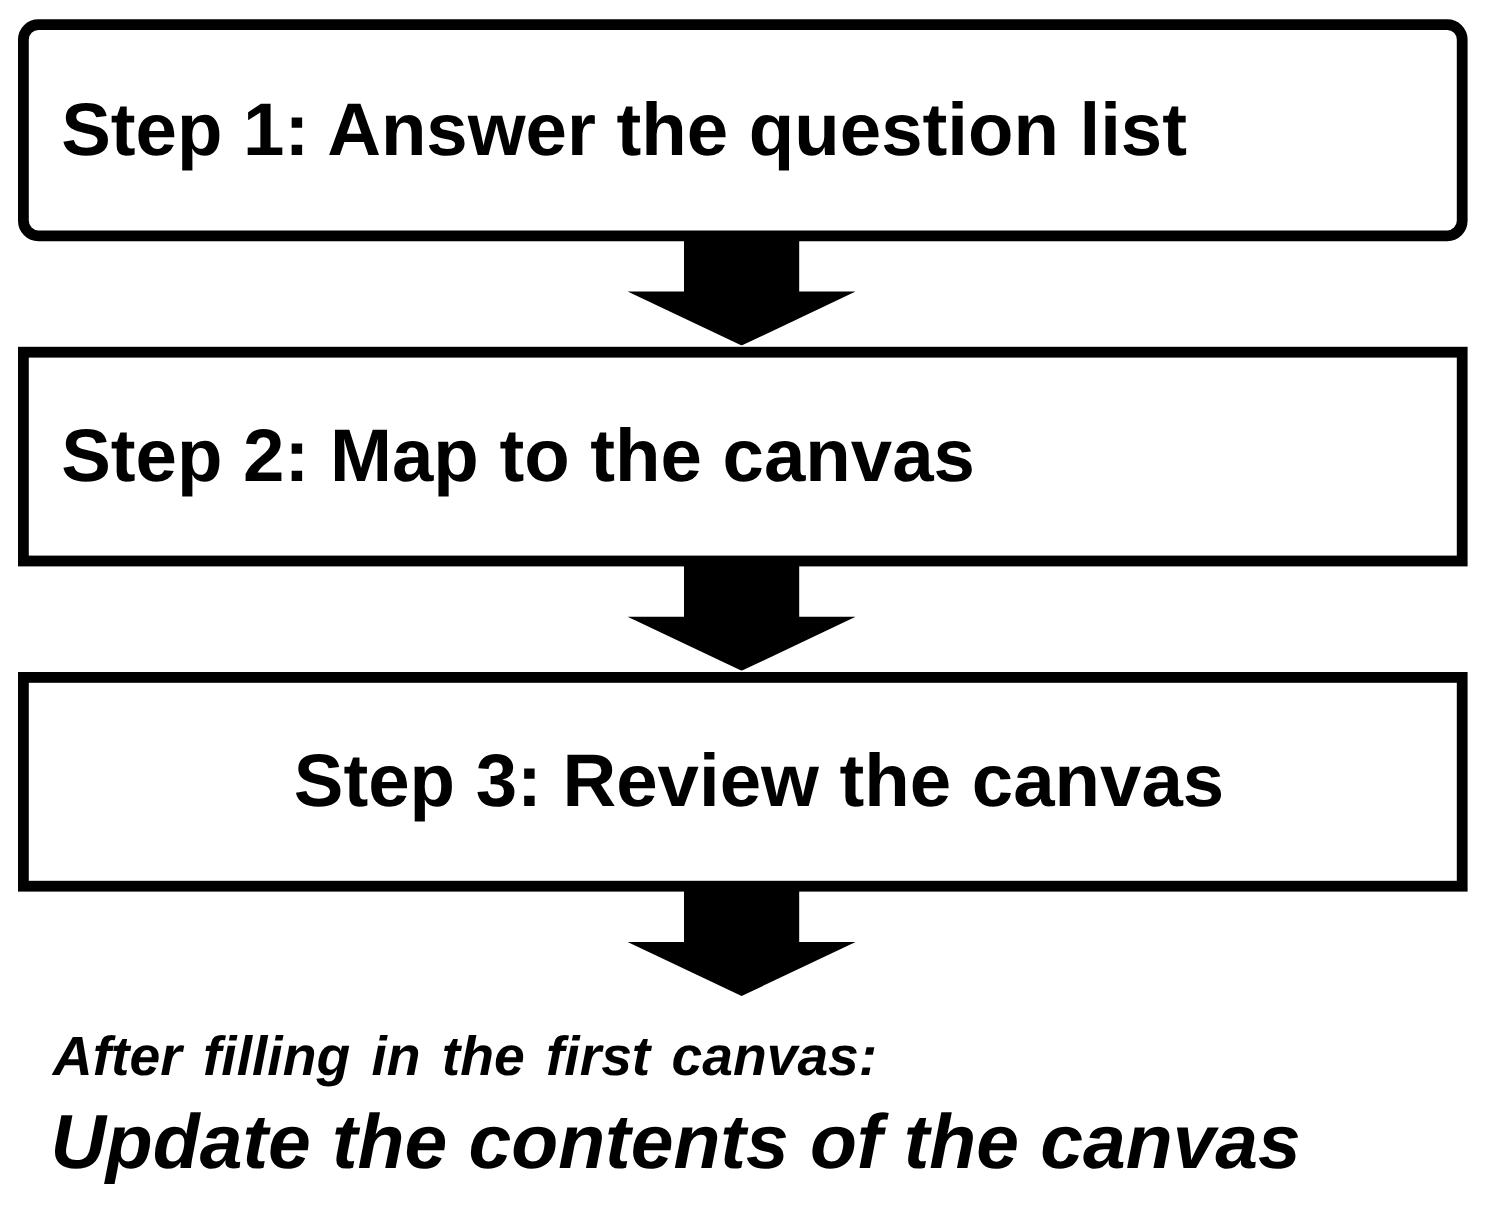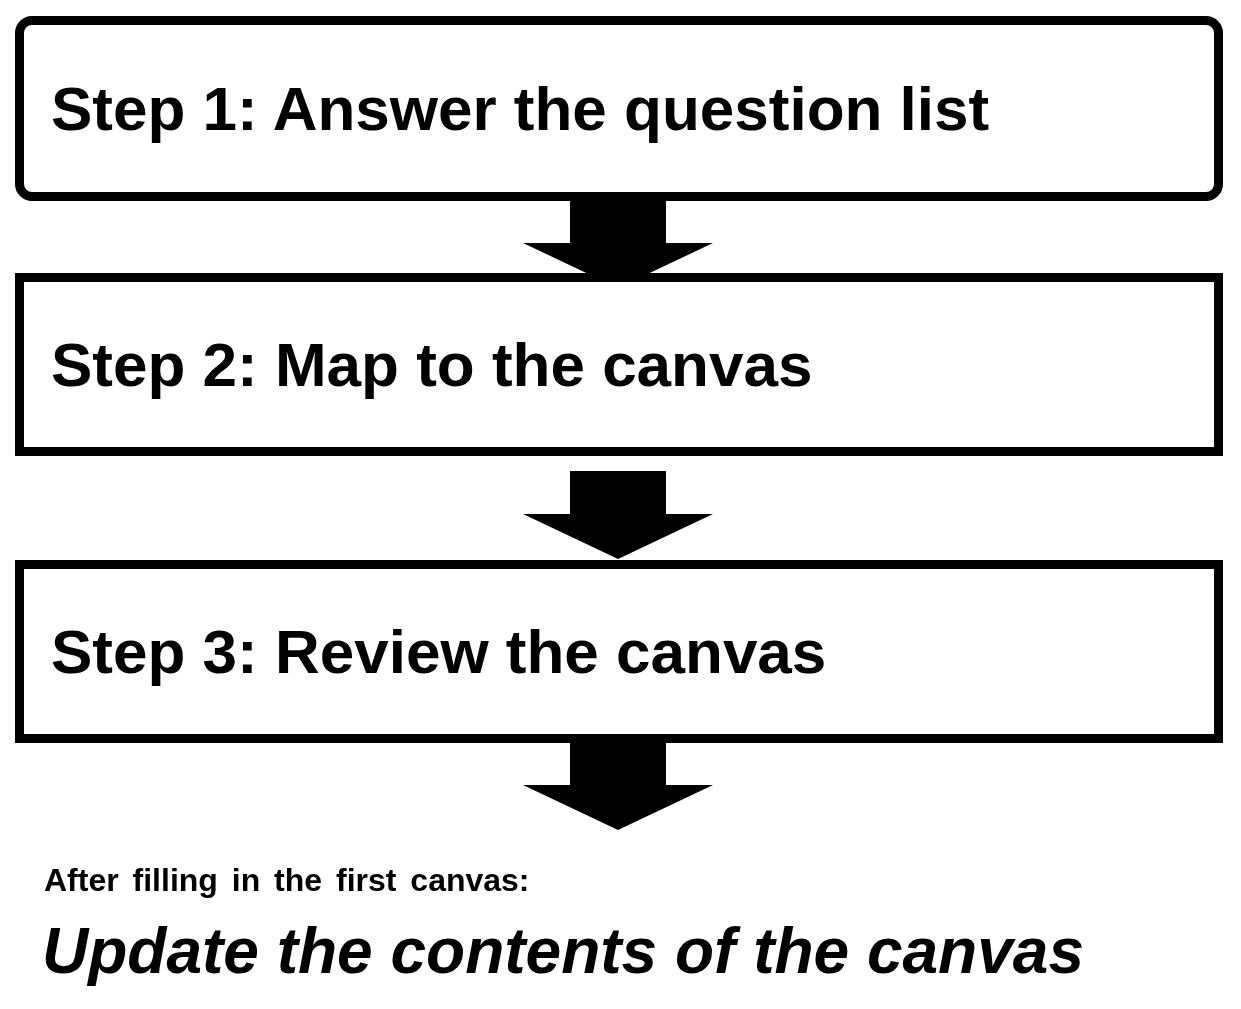--- a/index.html
+++ b/index.html
@@ -30,42 +30,43 @@
     align-items: center;
     padding-left: 27px;
   }
   .step-box .step-label {
     font-size: 62px;
     font-weight: bold;
     letter-spacing: 0px;
     white-space: nowrap;
   }
   #step-1 { top: 16px;  height: 185px; border-radius: 17px; }
-  #step-2 { top: 273px; height: 183px; }
-  #step-3 { top: 560px; height: 183px; }
+  #step-2 { top: 289px; height: 183px; }
+  #step-3 { top: 560px; height: 183px; justify-content: center; }
   .down-arrow {
     position: absolute;
     left: 523px;
     width: 190px;
     height: 88px;
     color: var(--arrow-fill);
   }
   #arrow-1 { top: 200px; }
   #arrow-2 { top: 471px; }
   #arrow-3 { top: 742px; }
   .down-arrow svg { display: block; width: 100%; height: 100%; }
   .footer-note {
     position: absolute;
     left: 44px;
     top: 851px;
-    font-size: 32px;
+    font-size: 46px;
     font-weight: bold;
     line-height: 58px;
     word-spacing: 5px;
     white-space: nowrap;
+    font-style: italic;
   }
   .footer-action {
     position: absolute;
     left: 42px;
     top: 913px;
     font-size: 64px;
     font-weight: bold;
     line-height: 76px;
     white-space: nowrap;
     font-style: italic;

